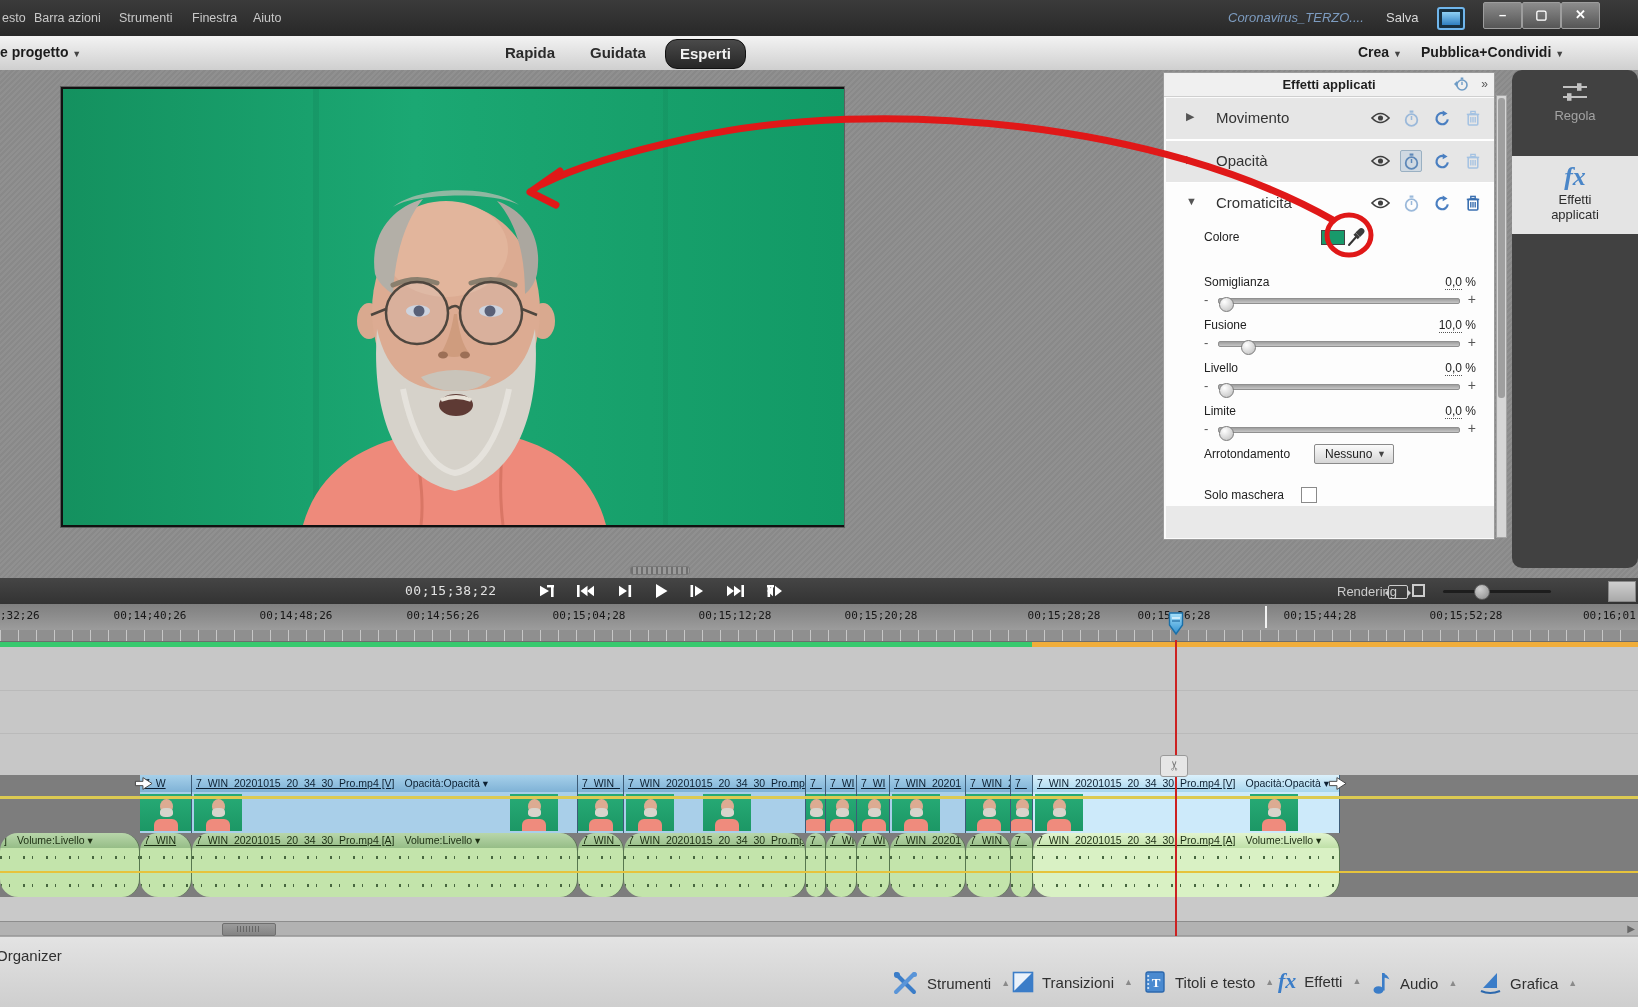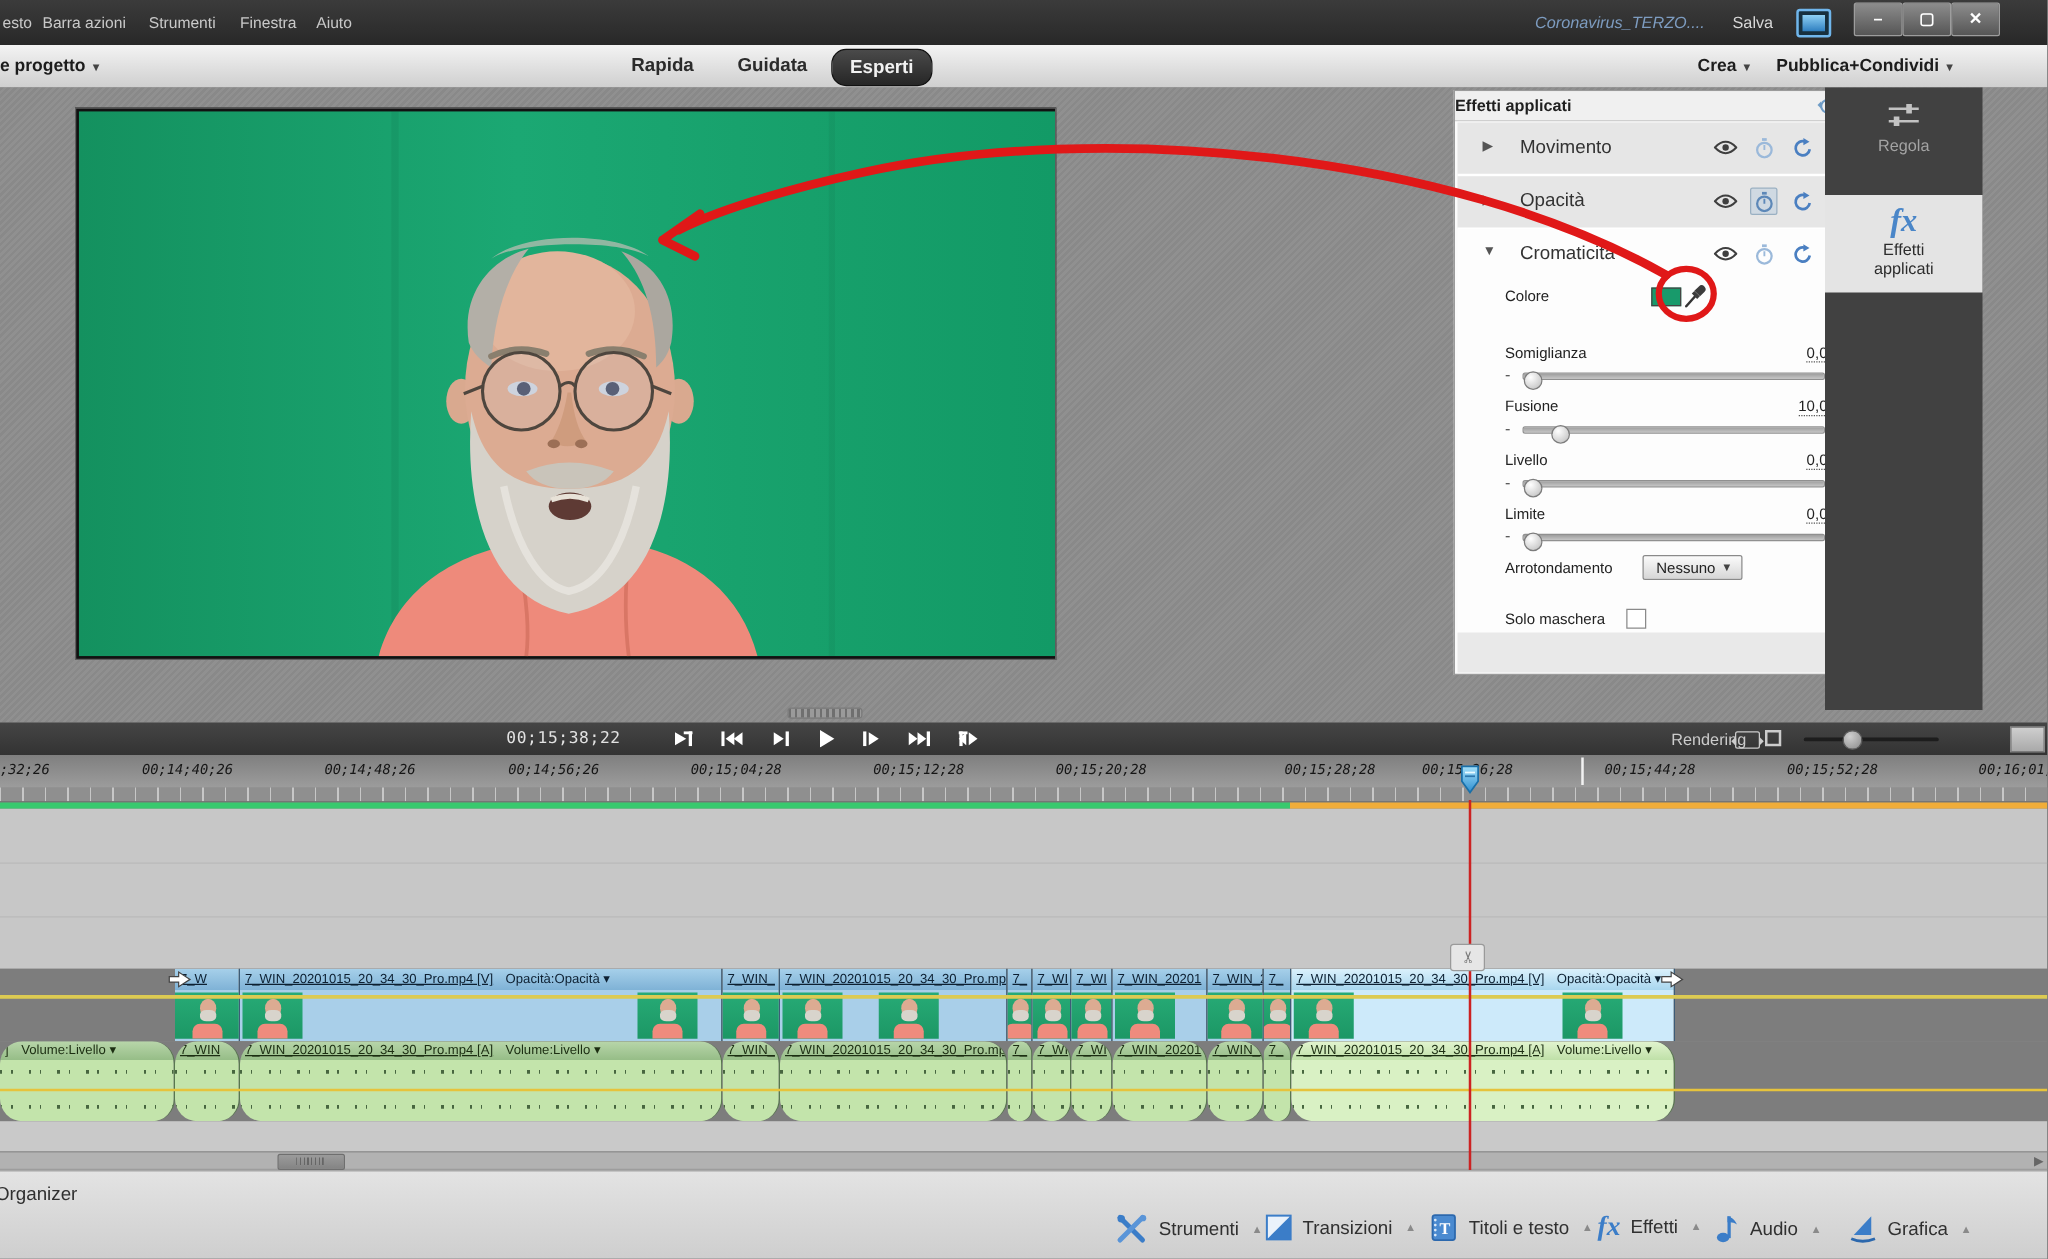--- a/index.html
+++ b/index.html
@@ -31,21 +31,21 @@
   .monitor{position:absolute;left:60px;top:16px;width:785px;height:442px;
     background:#111;border:1px solid #5e5e5e;box-sizing:border-box;}
   .monitor svg{position:absolute;left:2px;top:2px;}
   .grip{position:absolute;left:630px;top:496px;width:58px;height:7px;border-radius:3px;
     background:repeating-linear-gradient(90deg,#6f6f6f 0 2px,#9a9a9a 2px 5px);border:1px solid #7a7a7a;}
   
   .fx-panel{position:absolute;left:1163px;top:2px;width:332px;height:468px;background:#fbfbfb;
     border:1px solid #9b9b9b;box-sizing:border-box;}
   .fx-header{position:absolute;left:0;top:0;width:100%;height:23px;background:#f0f0f0;
     border-bottom:1px solid #cfcfcf;}
-  .fx-title{position:absolute;left:0;right:0;top:4px;text-align:left;font-size:13px;font-weight:bold;color:#1f1f1f;}
+  .fx-title{position:absolute;left:0;right:0;top:4px;text-align:center;font-size:13px;font-weight:bold;color:#1f1f1f;}
   .hdr-ico{position:absolute;top:3px;}
   .fxrow{position:absolute;left:2px;width:328px;height:41px;background:#e6e6e6;border-bottom:2px solid #fff;}
   .fxrow.expanded{background:#fdfdfd;}
   .tri{position:absolute;left:20px;top:12px;font-size:11px;color:#555;}
   .fxname{position:absolute;left:50px;top:11px;font-size:15px;color:#333;}
   .rowicons{position:absolute;right:10px;top:9px;display:flex;gap:9px;align-items:center;}
   .icobox{width:22px;height:22px;display:flex;align-items:center;justify-content:center;}
   .icobox.pressed{background:#cfd9e2;border:1px solid #9ab0c2;border-radius:2px;box-sizing:border-box;}
   .chroma-body{position:absolute;left:2px;top:151px;width:328px;height:282px;background:#fdfdfd;font-size:12px;color:#222;}
   .plabel{position:absolute;left:38px;white-space:nowrap;}
@@ -60,21 +60,21 @@
     background:radial-gradient(circle at 35% 30%,#ffffff,#cfcfcf 70%,#a8a8a8);border:1px solid #7c7c7c;box-sizing:border-box;}
   .swatch{position:absolute;left:155px;width:22px;height:13px;border:1px solid #444;}
   .dropdown{position:absolute;left:148px;width:80px;height:20px;background:linear-gradient(#fbfbfb,#d6d6d6);
     border:1px solid #8a8a8a;border-radius:2px;font-size:12px;color:#222;line-height:19px;padding-left:10px;box-sizing:border-box;}
   .dropdown .dd-arrow{position:absolute;right:7px;top:0px;}
   .checkbox{position:absolute;left:135px;width:14px;height:14px;background:#fff;border:1px solid #8a8a8a;}
   .fx-footer{position:absolute;left:2px;top:433px;width:328px;height:32px;background:#e9e9e9;}
   .vscroll{position:absolute;left:1496px;top:25px;width:11px;height:443px;background:#d6d6d6;border:1px solid #a5a5a5;box-sizing:border-box;}
   .vscroll i{position:absolute;left:1px;top:2px;width:7px;height:300px;background:#9f9f9f;border-radius:3px;display:block;}
   
-  .side-tabs{position:absolute;left:1460px;top:0px;width:126px;height:498px;background:#414141;}
+  .side-tabs{position:absolute;left:1512px;top:0px;width:126px;height:498px;background:#414141;border-radius:10px;}
   .side-btn{position:absolute;left:0;width:126px;text-align:center;}
   .side-btn .lbl{display:block;font-size:13px;}
   .side-regola{top:10px;height:74px;color:#a3a3a3;}
   .side-fx{top:86px;height:78px;background:#e4e4e4;color:#2c2c2c;}
   .fx-glyph{font-family:"Liberation Serif",serif;font-style:italic;font-weight:bold;font-size:26px;color:#4a86c8;}
   
   .annot{position:absolute;left:0;top:0;width:1638px;height:508px;pointer-events:none;z-index:60;}
   
   .transport{position:absolute;left:0;top:578px;width:1638px;height:26px;background:linear-gradient(#454545,#333);color:#e2e2e2;}
   .tc{position:absolute;left:405px;top:5px;font-family:"DejaVu Sans Mono",monospace;font-size:13px;letter-spacing:0.5px;}
@@ -85,21 +85,21 @@
   .fit-ico:before{left:-7px;border-right-color:#ccc;}
   .fit-ico:after{right:-7px;border-left-color:#ccc;}
   .sq-ico{position:absolute;left:1412px;top:6px;width:13px;height:13px;border:2px solid #ccc;box-sizing:border-box;}
   .zoom-track{position:absolute;left:1443px;top:12px;width:108px;height:3px;background:#1d1d1d;border-radius:2px;}
   .zoom-knob{position:absolute;left:1474px;top:6px;width:14px;height:14px;border-radius:50%;
     background:radial-gradient(circle at 35% 30%,#cfcfcf,#8a8a8a);border:1px solid #5c5c5c;}
   .end-sq{position:absolute;left:1608px;top:3px;width:26px;height:19px;background:linear-gradient(#cfcfcf,#a9a9a9);border:1px solid #888;}
   
   .ruler{position:absolute;left:0;top:604px;width:1638px;height:26px;overflow:hidden;
     background:linear-gradient(#7f7f7f,#9c9c9c);}
-  .rlabel{position:absolute;top:5px;font-size:11px;color:#161616;font-family:"DejaVu Sans Mono",monospace;white-space:nowrap;font-style:italic;}
+  .rlabel{position:absolute;top:5px;font-size:11px;color:#161616;font-family:"DejaVu Sans Mono",monospace;white-space:nowrap;}
   .rmark{position:absolute;left:1265px;top:2px;width:2px;height:22px;background:#f2f2f2;}
   .tickstrip{position:absolute;left:0;top:630px;width:1638px;height:11px;background:#8f8f8f;
     background-image:repeating-linear-gradient(90deg,rgba(255,255,255,.5) 0 1px,transparent 1px 18px);
     border-bottom:1px solid #6d6d6d;}
   .renderbar{position:absolute;left:0;top:642px;width:1638px;height:5px;background:#777;}
   .renderbar .done{position:absolute;left:0;top:0;height:5px;}
   .renderbar .pending{position:absolute;top:0;height:5px;}
   
   .empty-tracks{position:absolute;left:0;top:647px;width:1638px;height:128px;background:#c7c7c7;}
   .empty-tracks .sep{position:absolute;left:0;width:100%;height:1px;background:#bABABA;}

